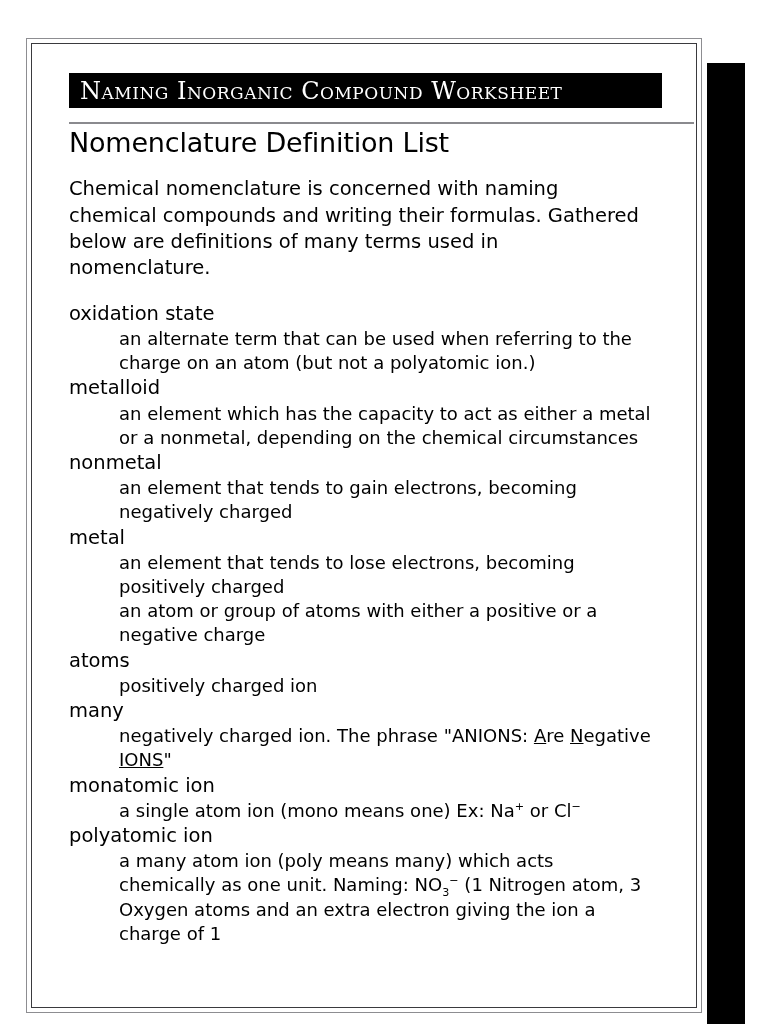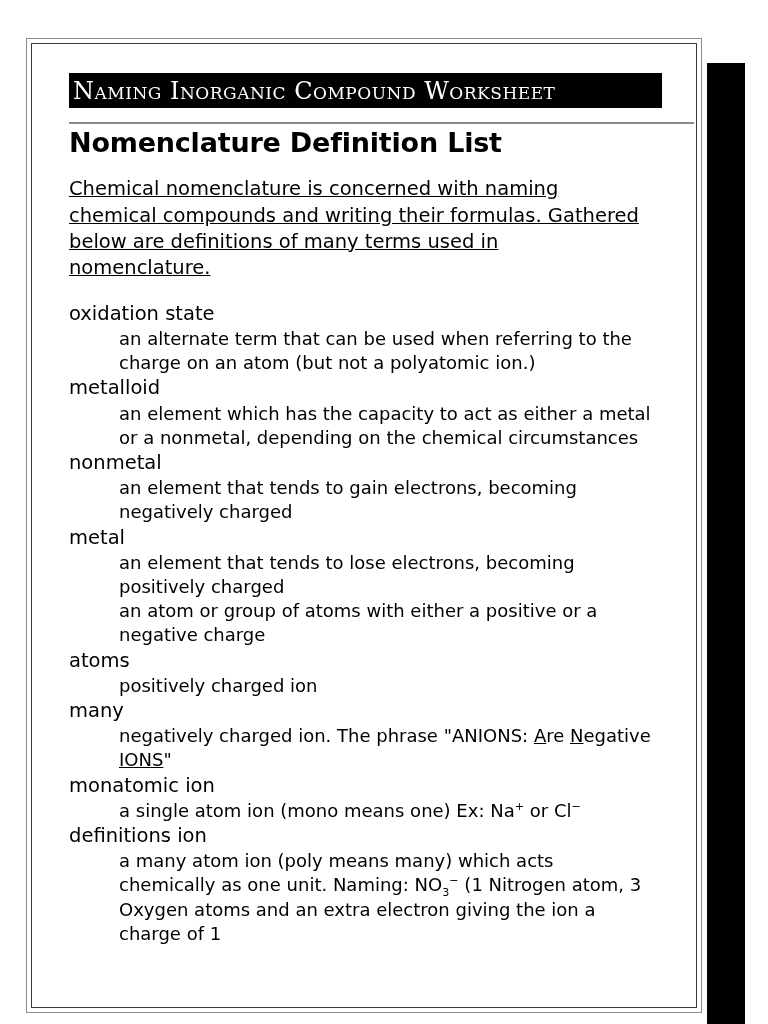--- a/index.html
+++ b/index.html
@@ -56,54 +56,53 @@
     width: 596px;
   }
 
   .title-banner {
     background: #000000;
     color: #ffffff;
     height: 35px;
     width: 593px;
     display: flex;
     align-items: center;
-    padding-left: 4px;
+    padding-left: 11px;
     box-sizing: border-box;
   }
   .title-banner-text {
     font-family: "DejaVu Serif", serif;
     font-variant: small-caps;
     font-size: 24px;
     line-height: 1;
     letter-spacing: 0.5px;
     white-space: nowrap;
   }
 
   .rule {
     height: 2px;
     background: #8a8a8e;
     width: 625px;
     margin-top: 14px;
   }
 
   .section-heading {
     font-family: "DejaVu Sans", sans-serif;
-    font-weight: bold;
+    font-weight: normal;
     font-size: 27px;
     line-height: 1.12;
     margin-top: 4px;
     letter-spacing: -0.2px;
   }
 
   .intro {
     font-size: 19.5px;
     line-height: 1.345;
     margin-top: 16px;
     width: 570px;
-    text-decoration: underline;
   }
 
   .deflist {
     margin-top: 1px;
   }
   .term {
     font-size: 19.5px;
     font-weight: normal;
     line-height: 1.345;
   }
@@ -165,18 +164,18 @@
 
       <div class="term">atoms</div>
       <div class="definition">positively charged ion</div>
 
       <div class="term">many</div>
       <div class="definition"><span>negatively charged ion. The phrase "ANIONS: </span><span class="u">A</span><span>re </span><span class="u">N</span><span>egative </span><span class="u">IONS</span><span>"</span></div>
 
       <div class="term">monatomic ion</div>
       <div class="definition"><span>a single atom ion (mono means one) Ex: Na</span><sup>+</sup><span> or Cl</span><sup>−</sup></div>
 
-      <div class="term">definitions ion</div>
+      <div class="term">polyatomic ion</div>
       <div class="definition"><span>a many atom ion (poly means many) which acts chemically as one unit. Naming: NO</span><sub>3</sub><sup>−</sup><span> (1 Nitrogen atom, 3 Oxygen atoms and an extra electron giving the ion a charge of 1</span></div>
 
     </div>
   </div>
 </div>
 
 </body></html>

